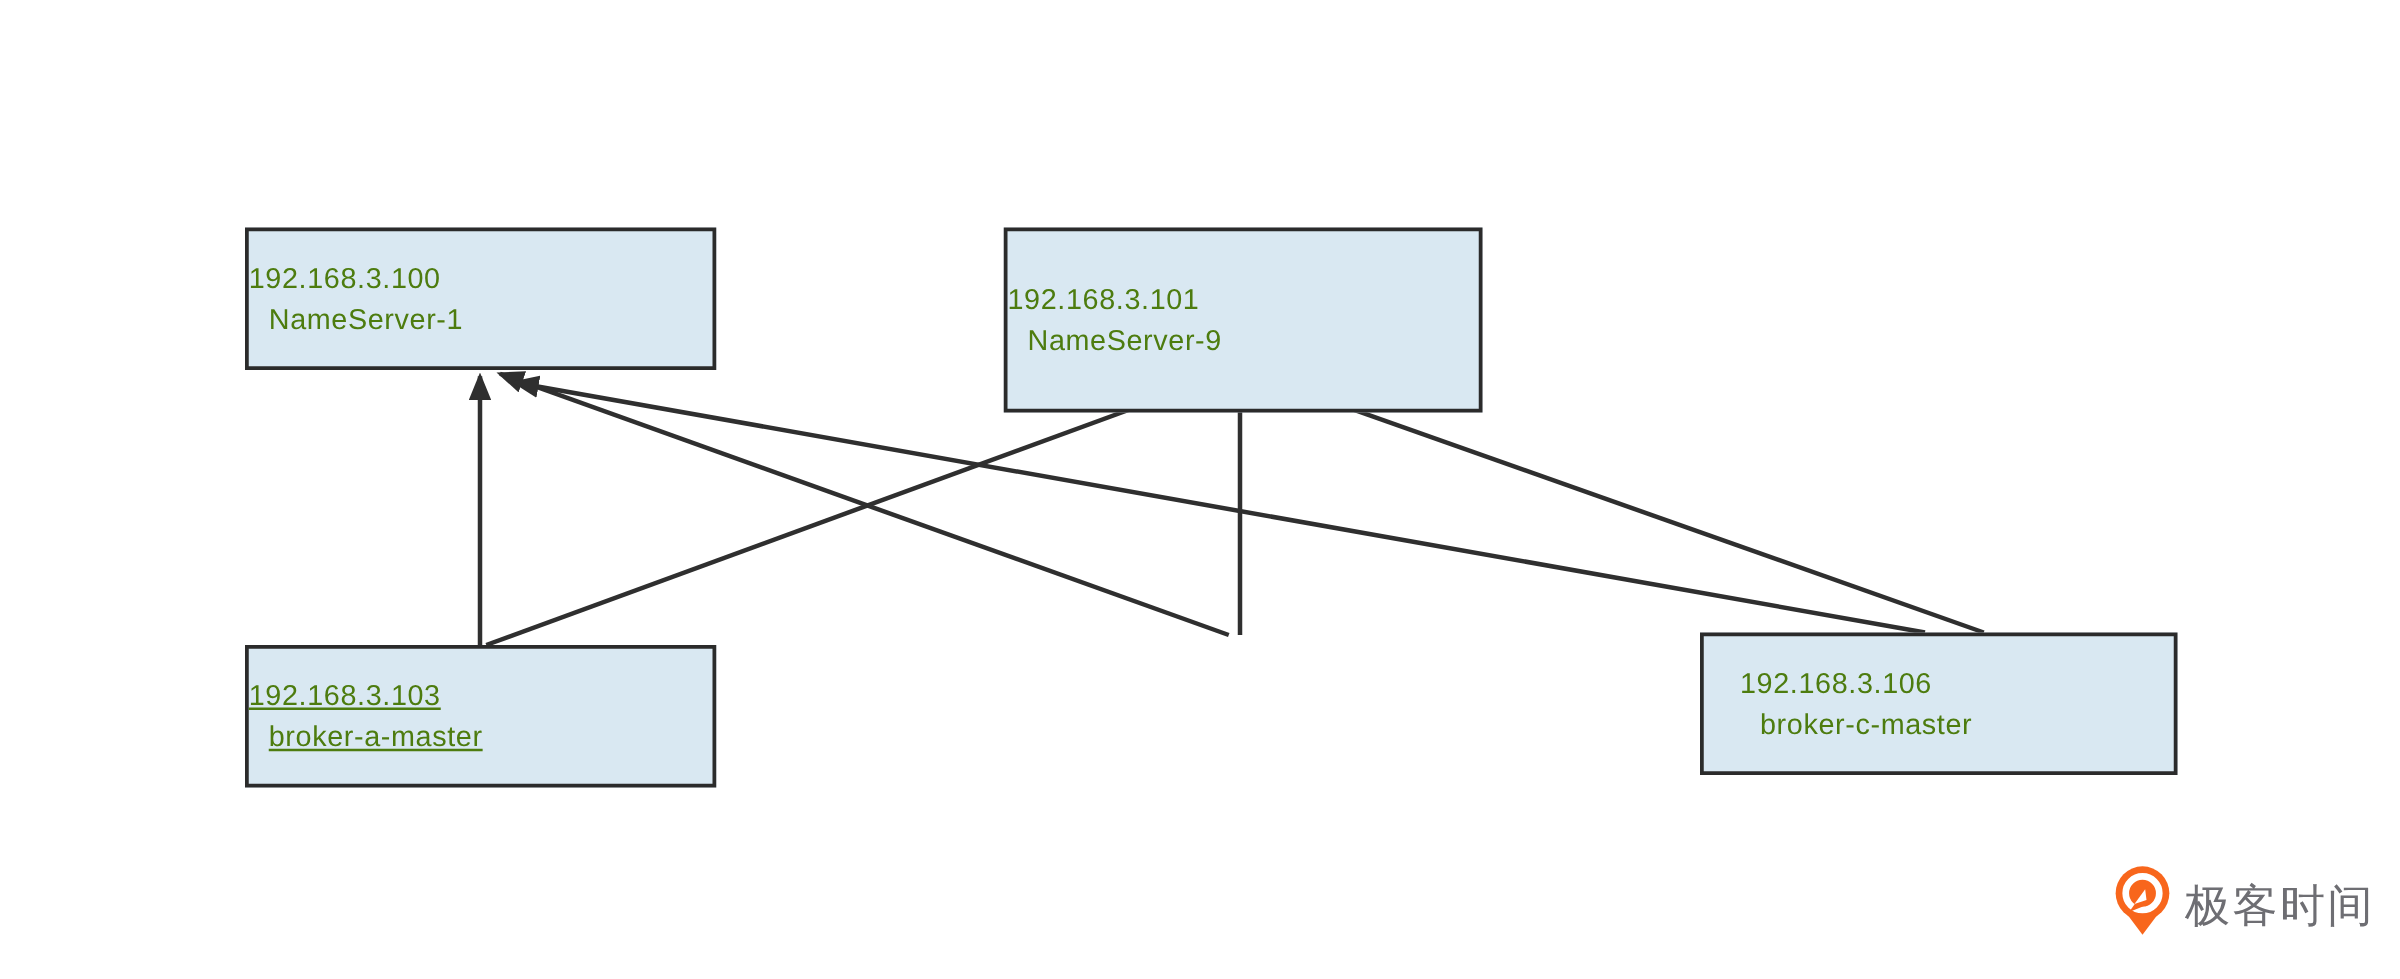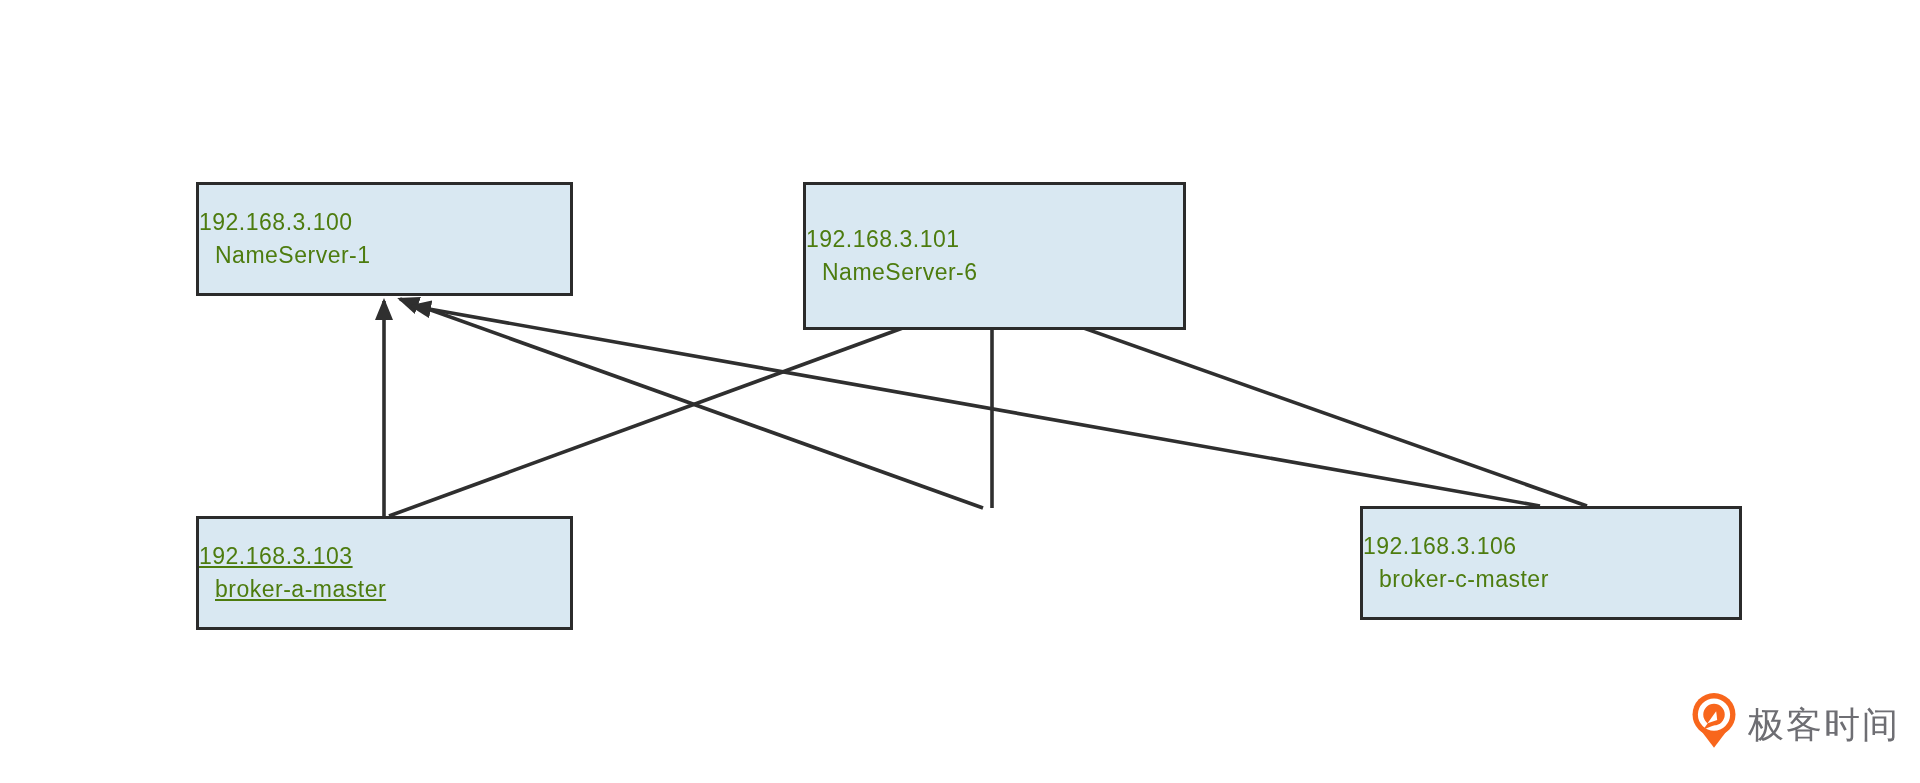--- a/index.html
+++ b/index.html
@@ -37,21 +37,21 @@
     line-height: 33px;
     letter-spacing: 0.5px;
   }
   .node .ip { white-space: nowrap; }
   .node .label { white-space: nowrap; margin-left: 16px; }
 
   #node-ns1 { left: 196px; top: 182px; width: 377px; height: 114px; }
   #node-ns2 { left: 803px; top: 182px; width: 383px; height: 148px; }
   #node-ba  { left: 196px; top: 516px; width: 377px; height: 114px; text-decoration: underline; }
   #node-bb  { left: 803px; top: 508px; width: 385px; height: 112px; }
-  #node-bc  { left: 1360px; top: 506px; width: 382px; height: 114px; }
+  #node-bc  { left: 1360px; top: 506px; width: 382px; height: 114px; padding-left: 29px; }
 
   .brand {
     position: absolute;
     left: 1690px;
     top: 692px;
     display: flex;
     align-items: flex-end;
     gap: 10px;
   }
   .brand .logo-mark {
@@ -86,21 +86,21 @@
     <line x1="1587" y1="506" x2="1013" y2="303" stroke="#2f2f2f" stroke-width="3.6" marker-end="url(#arrowhead)"></line>
   </svg>
 
   <div class="node" id="node-ns1">
     <div class="ip">192.168.3.100</div>
     <div class="label">NameServer-1</div>
   </div>
 
   <div class="node" id="node-ns2">
     <div class="ip">192.168.3.101</div>
-    <div class="label">NameServer-6</div>
+    <div class="label">NameServer-9</div>
   </div>
 
   <div class="node" id="node-ba">
     <div class="ip">192.168.3.103</div>
     <div class="label">broker-a-master</div>
   </div>
 
 
   <div class="node" id="node-bc">
     <div class="ip">192.168.3.106</div>

